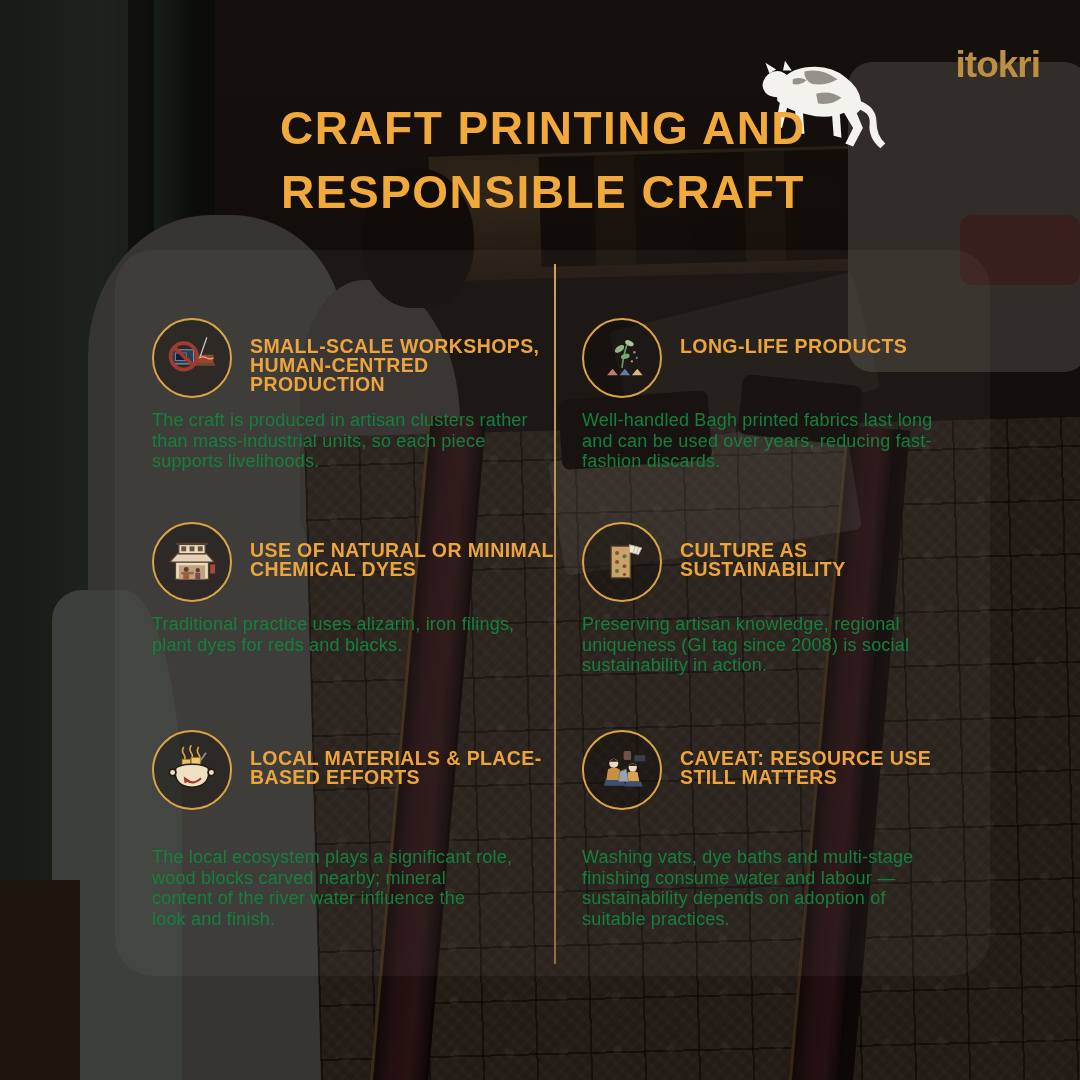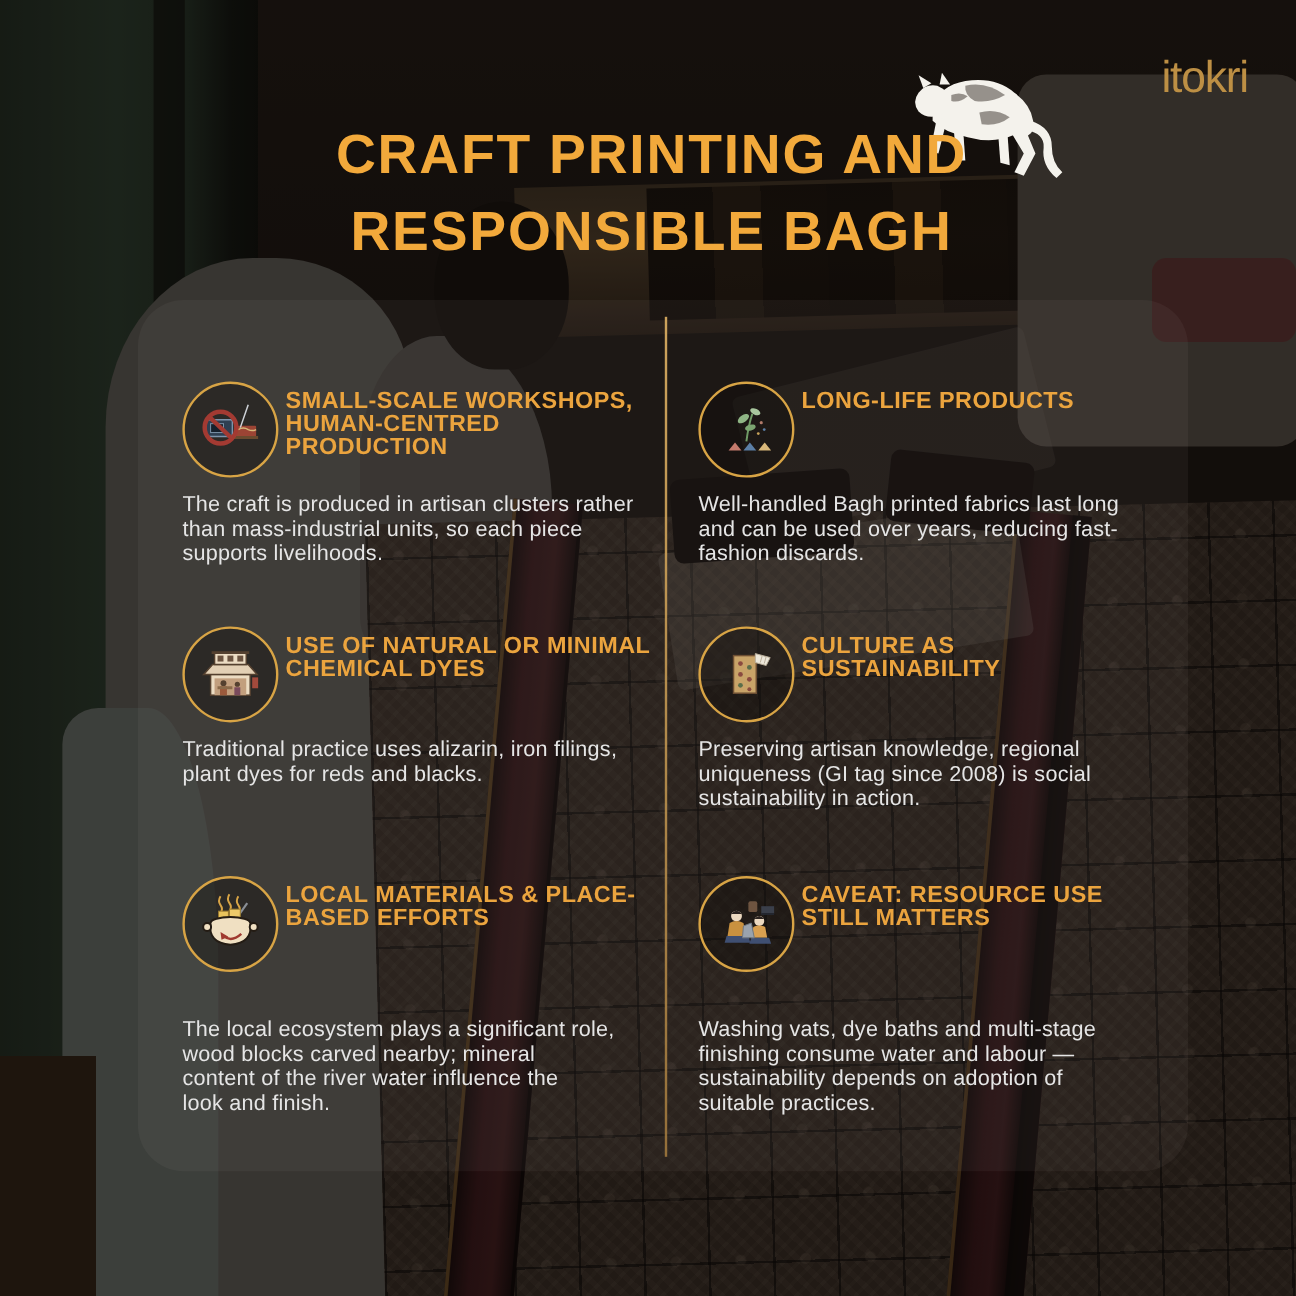--- a/index.html
+++ b/index.html
@@ -50,36 +50,36 @@
   .bg-block2{position:absolute;left:740px;top:380px;width:120px;height:60px;background:#100b08;border-radius:8px;transform:rotate(6deg);}
   .bg-floor{position:absolute;left:0;top:880px;width:80px;height:200px;background:#33241458;background:#342415;}
   .bg-overlay{position:absolute;inset:0;background:rgba(13,10,8,0.55);}
   
   .panel{position:absolute;left:115px;top:250px;width:875px;height:726px;border-radius:38px;
     background:rgba(212,206,198,0.055);z-index:3;}
   .divider{position:absolute;left:554px;top:264px;width:2px;height:700px;z-index:4;
     background:linear-gradient(180deg,rgba(214,170,95,0.95),rgba(166,124,62,0.85));}
   
   .logo{position:absolute;left:0;top:44px;width:1040px;text-align:right;z-index:5;
-    color:#bd8f44;font-size:37px;font-weight:400;letter-spacing:-1px;}
+    color:#bd8f44;font-size:37px;font-weight:700;letter-spacing:-1px;}
   .tiger{position:absolute;left:746px;top:50px;width:150px;height:112px;z-index:5;}
   .title{position:absolute;left:0;top:96px;width:1086px;margin:0;text-align:center;z-index:6;
     color:#f2a93b;font-size:46px;font-weight:800;letter-spacing:1.5px;line-height:64px;}
   
   .card{position:absolute;width:410px;z-index:5;}
   .s1{left:152px;top:318px;} .s2{left:582px;top:318px;}
   .s3{left:152px;top:522px;} .s4{left:582px;top:522px;}
   .s5{left:152px;top:730px;} .s6{left:582px;top:730px;}
   .icon-circle{position:absolute;left:0;top:0;width:80px;height:80px;border-radius:50%;
     border:2.5px solid #d8a445;background:rgba(14,11,9,0.38);display:flex;align-items:center;justify-content:center;}
   .icon-circle svg{width:66px;height:66px;}
-  .heading{position:absolute;left:86px;top:7px;margin:0;width:320px;
+  .heading{position:absolute;left:86px;top:7px;margin:12px;width:320px;
     color:#eba43e;font-size:19.5px;font-weight:800;letter-spacing:0.4px;line-height:19px;text-transform:uppercase;}
   .body{position:absolute;left:0;top:92px;margin:0;width:402px;
-    color:#e5e5e5;font-size:18px;font-weight:400;letter-spacing:0.2px;line-height:20.5px;}
+    color:#15803d;font-size:18px;font-weight:400;letter-spacing:0.2px;line-height:20.5px;}
   .s5 .body,.s6 .body{top:101px;margin-top:16px;}
 </style>
 </head>
 <body>
 
 <div class="canvas">
 
   <div class="bg">
     <div class="bg-base"></div>
     <div class="bg-door"></div>
@@ -120,21 +120,21 @@
       <path d="M86 62 L88 88 L96 90 L94 62 Z"></path>
       <path d="M114 52 Q132 58 132 74 Q132 88 141 96 L136 101 Q123 90 125 75 Q126 63 110 60 Z"></path>
     </g>
     <g fill="rgba(72,66,60,0.55)">
       <path d="M58 22 Q76 18 92 30 Q80 37 66 35 Q57 30 58 22 Z"></path>
       <path d="M70 45 Q84 41 96 49 Q86 57 72 55 Z"></path>
       <path d="M46 30 Q54 27 60 31 Q53 37 46 35 Z"></path>
     </g>
   </svg>
 
-  <h1 class="title"><span>CRAFT PRINTING AND</span><br><span>RESPONSIBLE BAGH</span></h1>
+  <h1 class="title"><span>CRAFT PRINTING AND</span><br><span>RESPONSIBLE CRAFT</span></h1>
 
   <section class="card s1">
     <div class="icon-circle">
       <svg viewBox="0 0 80 80">
         <rect x="15" y="30" width="27" height="17" rx="2" fill="#2e3f52" stroke="#7d94ab" stroke-width="1.5"></rect>
         <rect x="20" y="34" width="13" height="9" fill="#16202c" stroke="#7d94ab" stroke-width="1"></rect>
         <rect x="44" y="36" width="22" height="11" rx="1" fill="#9c4434"></rect>
         <path d="M43 48 h25" stroke="#6b4a2e" stroke-width="3"></path>
         <path d="M48 40 q5 -3 10 0 q4 2 8 0" stroke="#d8b87a" stroke-width="1.5" fill="none"></path>
         <line x1="58" y1="15" x2="50" y2="38" stroke="#cfd3d8" stroke-width="1.5"></line>

